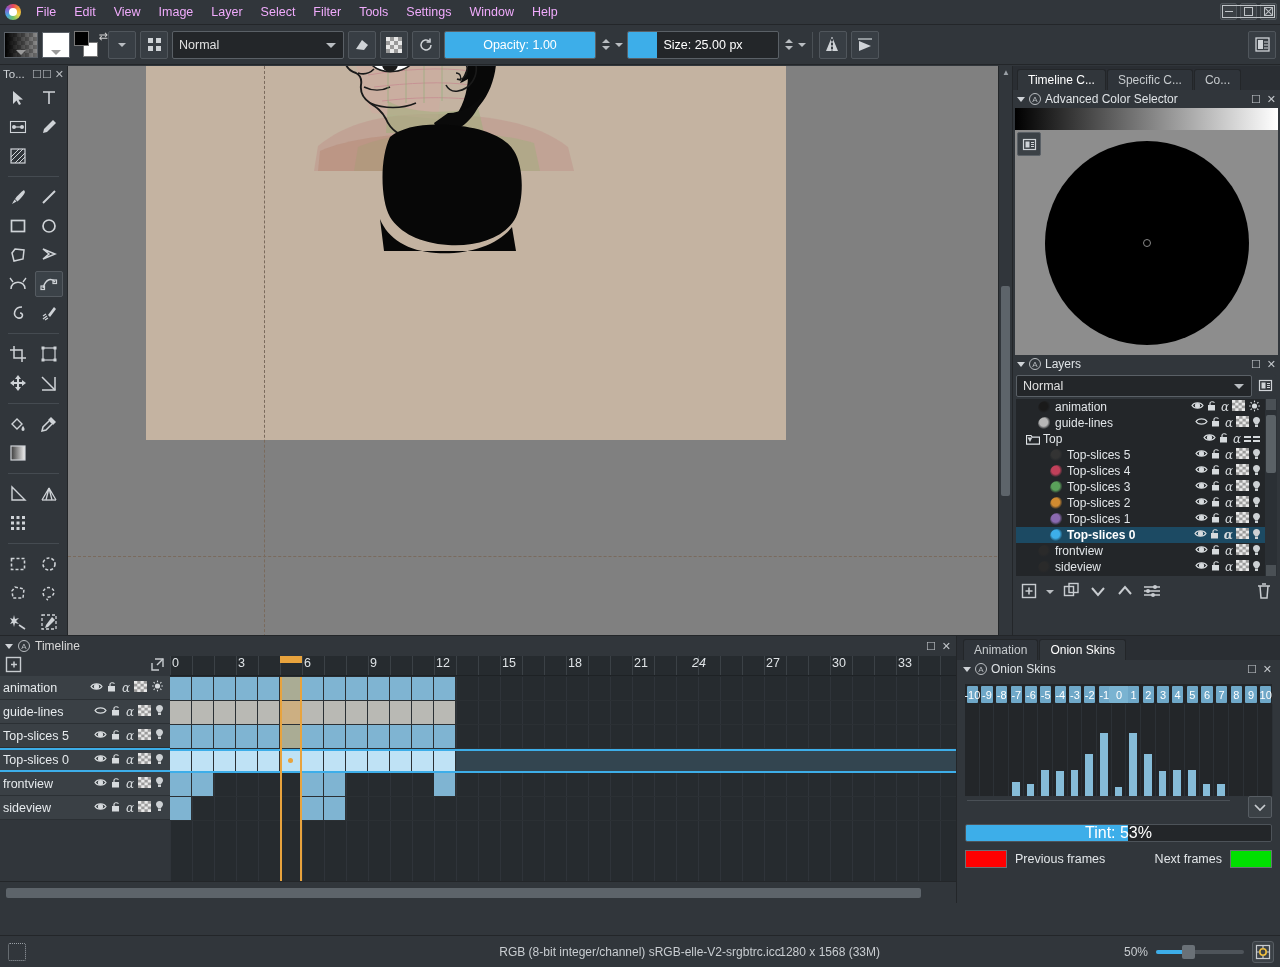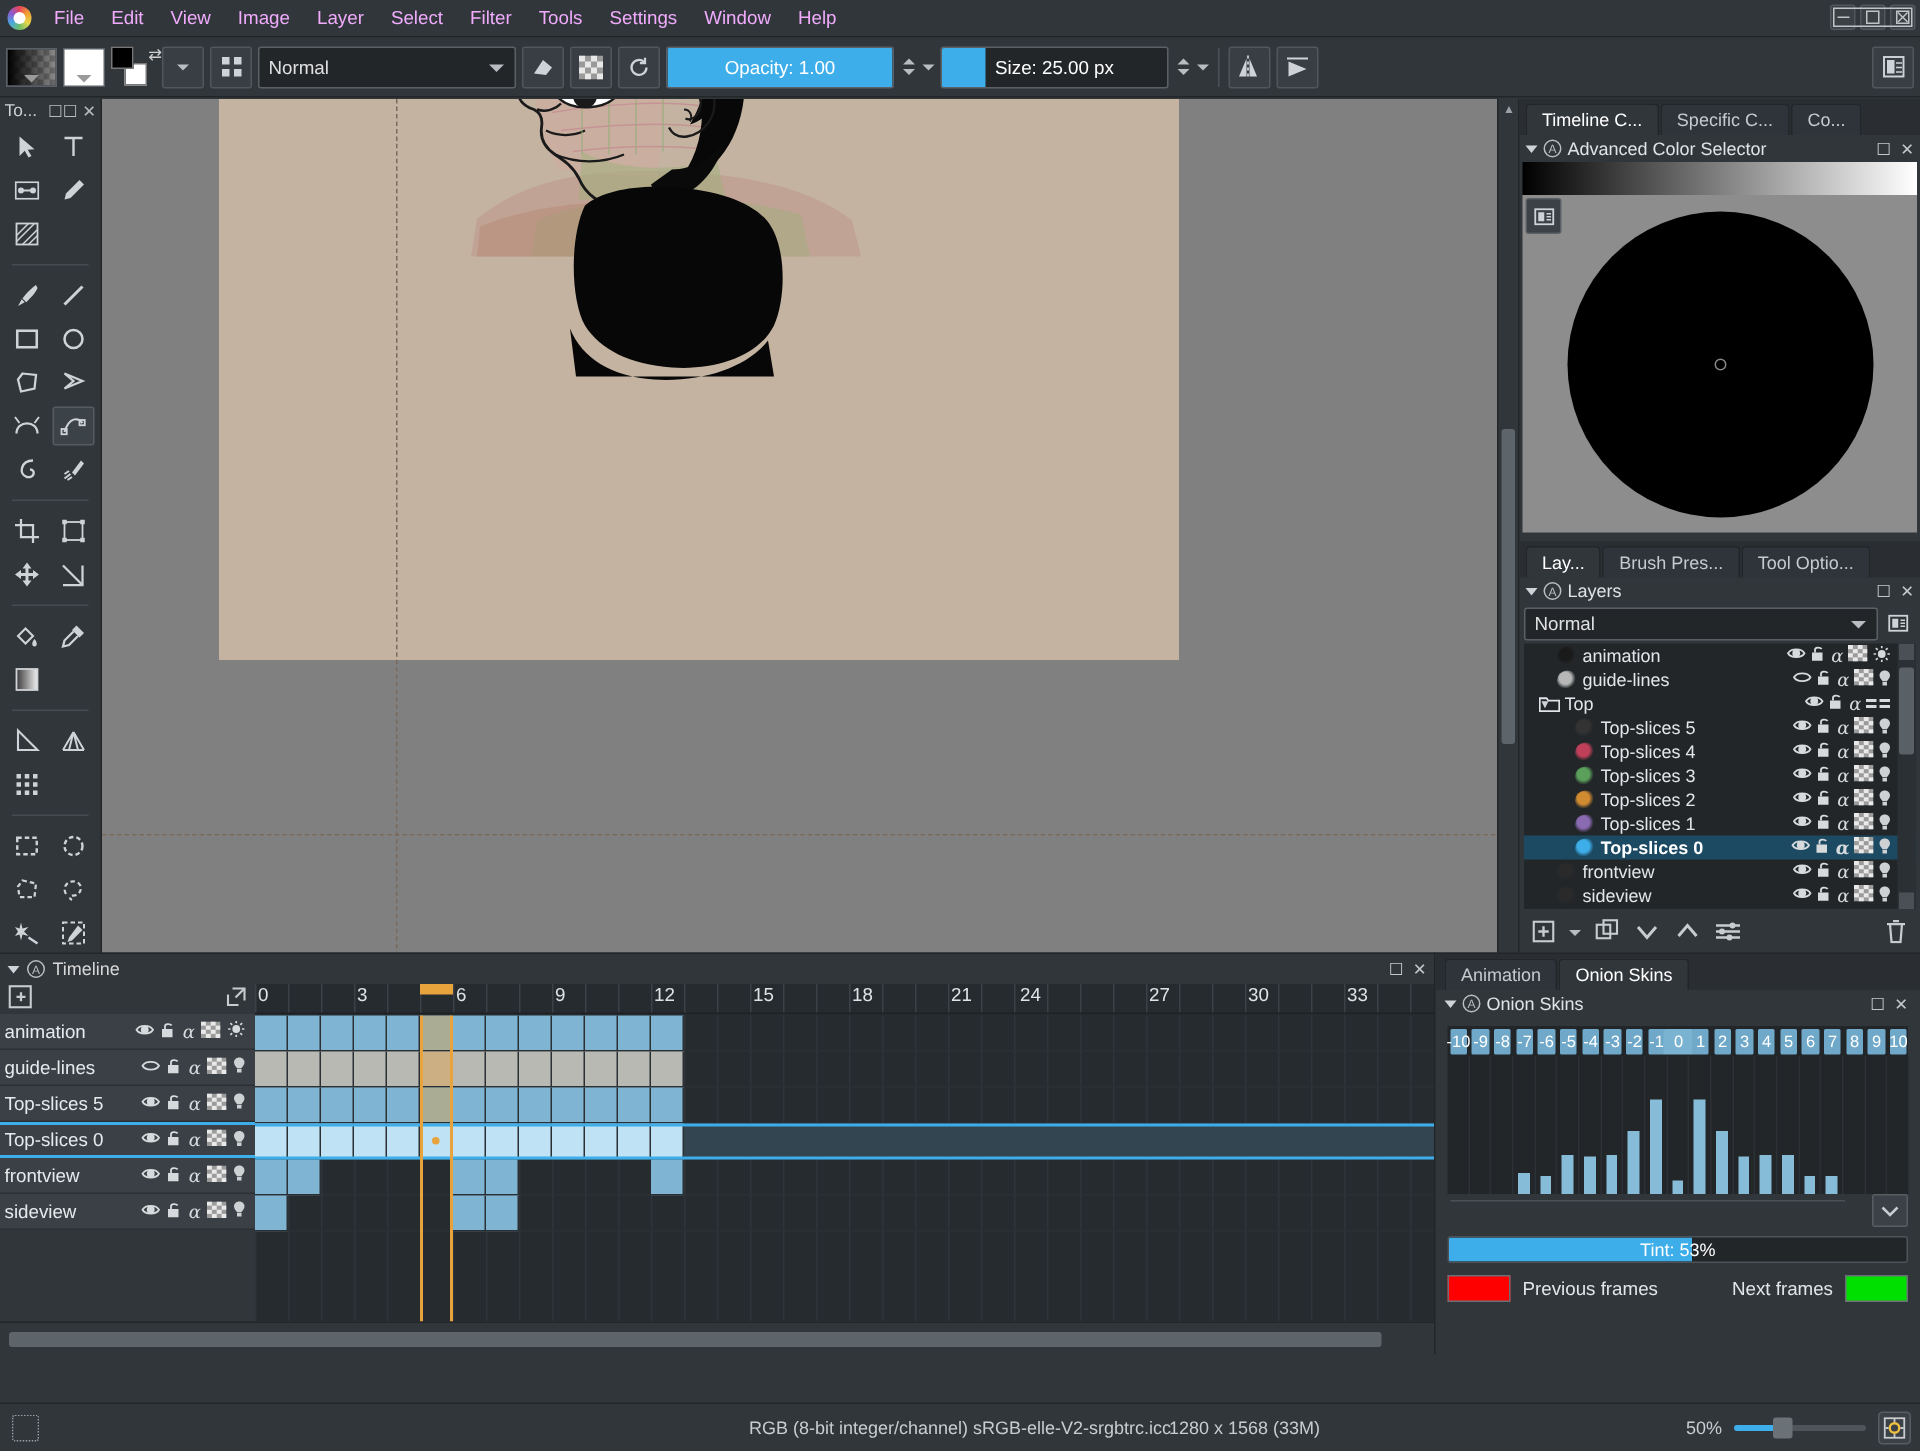--- a/index.html
+++ b/index.html
@@ -193,21 +193,21 @@
   .os-lbl{position:absolute;top:2px;height:17px;background:#6fa8c8;color:#fff;font-size:11px;
     display:flex;align-items:center;justify-content:center;border-radius:1px;}
   .os-lbl.cur{background:#7ab3d1;}
   .os-col{position:absolute;top:20px;bottom:0;border-right:1px solid #2c3136;}
   .os-bar{position:absolute;bottom:0;background:#86bcd8;}
   .tint-bar{
     margin:6px 8px;height:18px;background:#232629;border:1px solid #4d5359;border-radius:2px;
     position:relative;display:flex;align-items:center;justify-content:center;overflow:hidden;
   }
   .tint-bar .fill{position:absolute;left:0;top:0;bottom:0;background:#3daee9;}
-  .tint-bar span{position:relative;z-index:2;color:#fff;font-size:12px;}
+  .tint-bar span{position:relative;z-index:2;color:#fff;font-size:16px;}
   .frames-row{display:flex;align-items:center;gap:8px;padding:2px 8px;font-size:12.5px;color:#e2e6e9;}
   .colbox{width:42px;height:18px;border:1px solid #6a7075;}
   #onion-sep{margin:4px 10px 0 10px;height:1px;background:#4a5056;}
   .chev-btn{width:24px;height:22px;background:#3b4146;border:1px solid #575d63;border-radius:2px;
     display:flex;align-items:center;justify-content:center;color:#c8ccd0;font-size:10px;}
 
   
   #statusbar{
     position:absolute;left:0;right:0;bottom:0;height:32px;background:#31363b;
     border-top:1px solid #232629;display:flex;align-items:center;font-size:12px;color:#c9cdd1;
@@ -733,25 +733,20 @@
       <div class="dot"></div>
       <div class="sqbtn">
         <svg width="15" height="15" viewBox="0 0 15 15">
             <rect x="1.5" y="2.5" width="12" height="10" fill="none" stroke="#cfd3d7" stroke-width="1.2"></rect>
             <rect x="3.5" y="4.5" width="4" height="6" fill="#cfd3d7"></rect>
             <path d="M9 5.5 h3 M9 7.5 h3 M9 9.5 h3" stroke="#cfd3d7" stroke-width="1"></path>
           </svg>
       </div>
     </div>
 
-    <div class="tabrow" style="margin-top:6px">
-      <div class="tab active">Lay...</div>
-      <div class="tab">Brush Pres...</div>
-      <div class="tab">Tool Optio...</div>
-    </div>
     <div class="panel-head">
       <span class="caret"></span>
       <span class="circ-ic">A</span>
       <span>Layers</span>
       <span class="head-btns">
         <span>☐</span>
         <span>✕</span>
       </span>
     </div>
     <div class="blend-row">
@@ -1435,21 +1430,21 @@
             <div class="tickline" style="left: 748px;"></div>
             <div class="tickline" style="left: 770px;"></div>
             <div class="tick" style="left: 0px;">0</div>
             <div class="tick" style="left: 66px;">3</div>
             <div class="tick" style="left: 132px;">6</div>
             <div class="tick" style="left: 198px;">9</div>
             <div class="tick" style="left: 264px;">12</div>
             <div class="tick" style="left: 330px;">15</div>
             <div class="tick" style="left: 396px;">18</div>
             <div class="tick" style="left: 462px;">21</div>
-            <div class="tick" style="left: 508px;">24</div>
+            <div class="tick" style="left: 520px; font-style: italic;">24</div>
             <div class="tick" style="left: 594px;">27</div>
             <div class="tick" style="left: 660px;">30</div>
             <div class="tick" style="left: 726px;">33</div>
             <div id="playhead-cap" style="left: 110px; width: 22px;"></div>
           </div>
         <div id="tl-cells" style="position:absolute;left:0;right:0;top:21px;bottom:0;">
             <div style="position: absolute; top: 0px; bottom: 0px; left: 0px; width: 1px; background: rgb(47, 52, 58);"></div>
             <div style="position: absolute; top: 0px; bottom: 0px; left: 22px; width: 1px; background: rgb(47, 52, 58);"></div>
             <div style="position: absolute; top: 0px; bottom: 0px; left: 44px; width: 1px; background: rgb(47, 52, 58);"></div>
             <div style="position: absolute; top: 0px; bottom: 0px; left: 66px; width: 1px; background: rgb(47, 52, 58);"></div>

